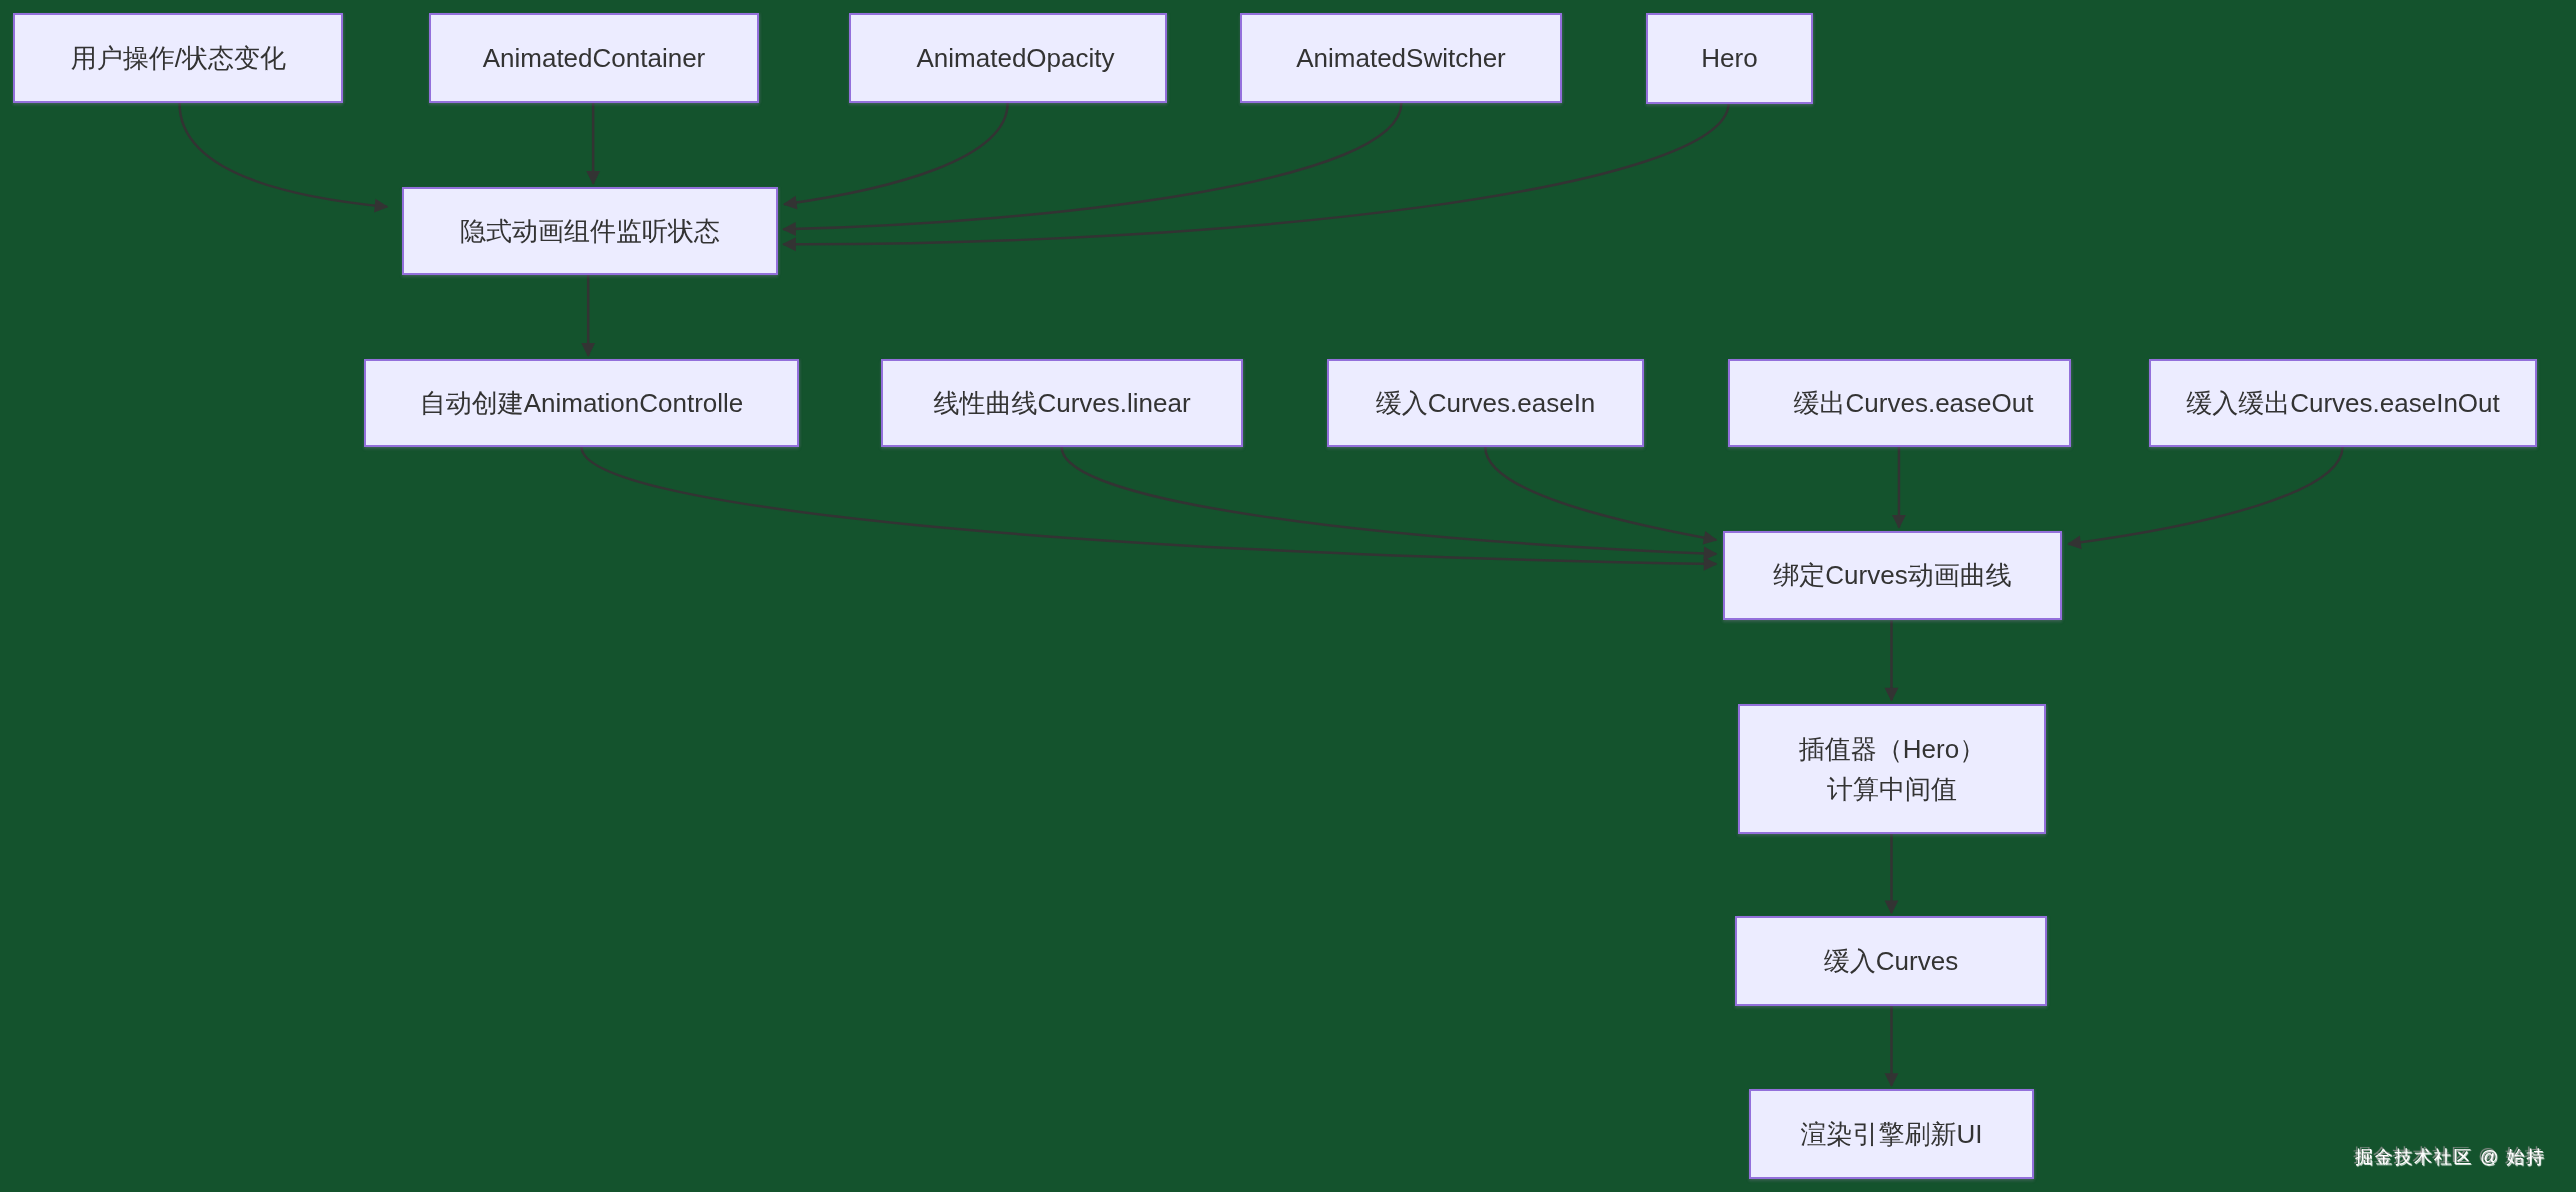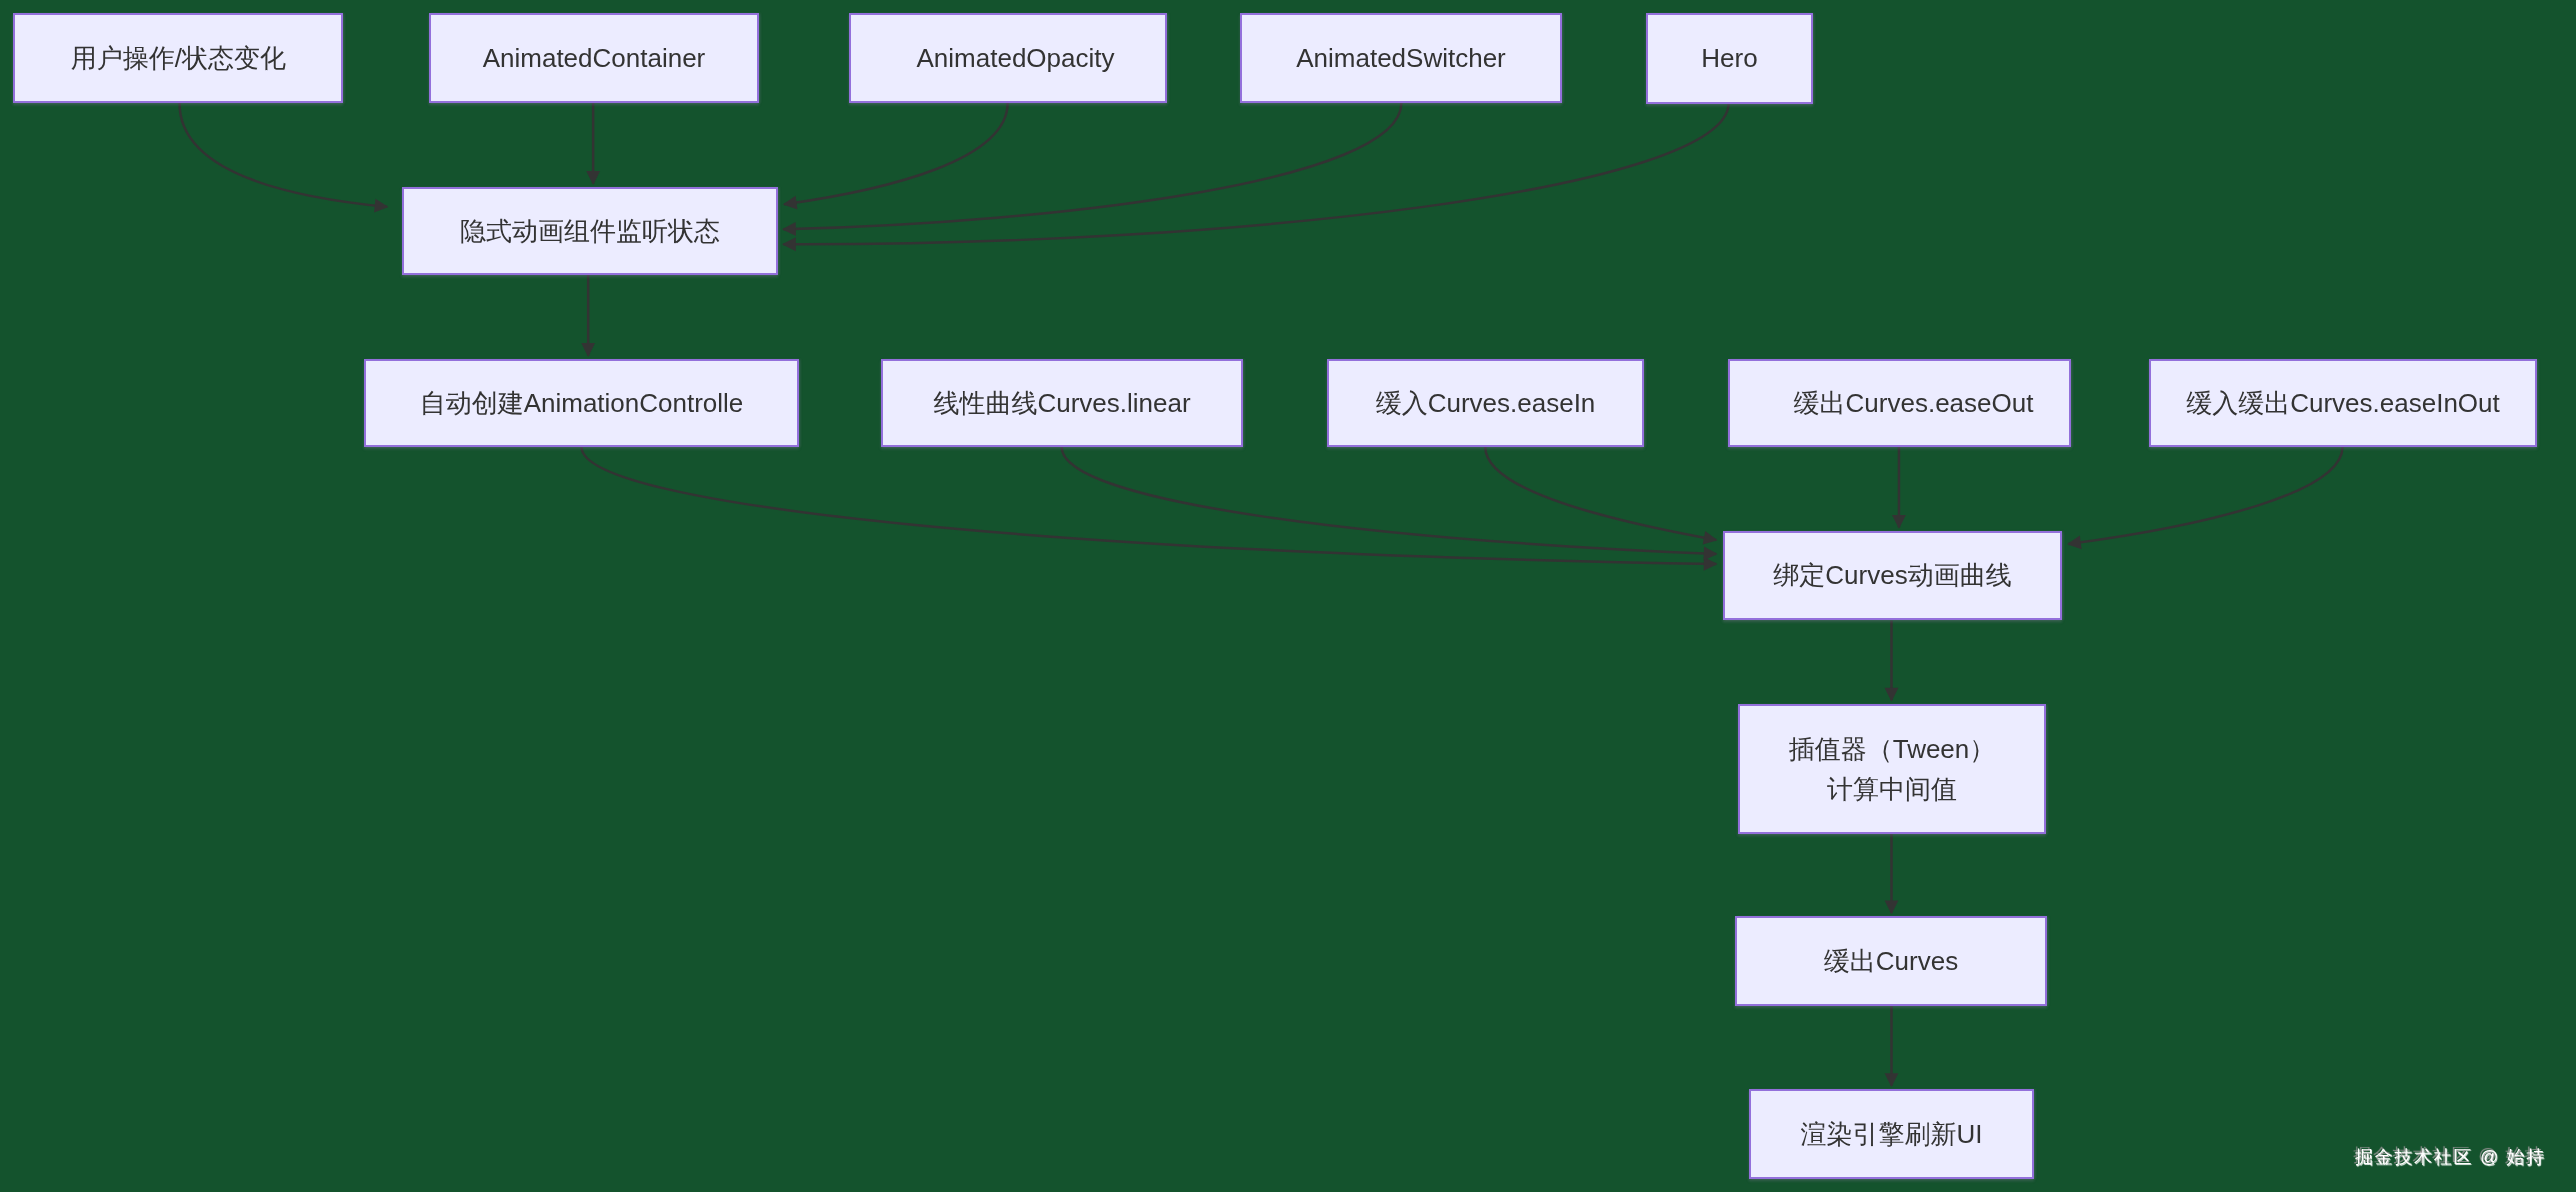--- a/index.html
+++ b/index.html
@@ -117,26 +117,26 @@
 
   <div class="node" style="left:2149px; top:359px; width:388px; height:88px;">
     <span class="nlabel">缓入缓出Curves.easeInOut</span>
   </div>
 
   <div class="node" style="left:1723px; top:531px; width:339px; height:89px;">
     <span class="nlabel">绑定Curves动画曲线</span>
   </div>
 
   <div class="node node-multiline" style="left:1738px; top:704px; width:308px; height:130px;">
-    <span class="nlabel">插值器（Tween）</span>
+    <span class="nlabel">插值器（Hero）</span>
     <span class="nlabel">计算中间值</span>
   </div>
 
   <div class="node" style="left:1735px; top:916px; width:312px; height:90px;">
-    <span class="nlabel">缓出Curves</span>
+    <span class="nlabel">缓入Curves</span>
   </div>
 
   <div class="node" style="left:1749px; top:1089px; width:285px; height:90px;">
     <span class="nlabel">渲染引擎刷新UI</span>
   </div>
 
   <div class="watermark">掘金技术社区 @ 始持</div>
 
 </div>
 

